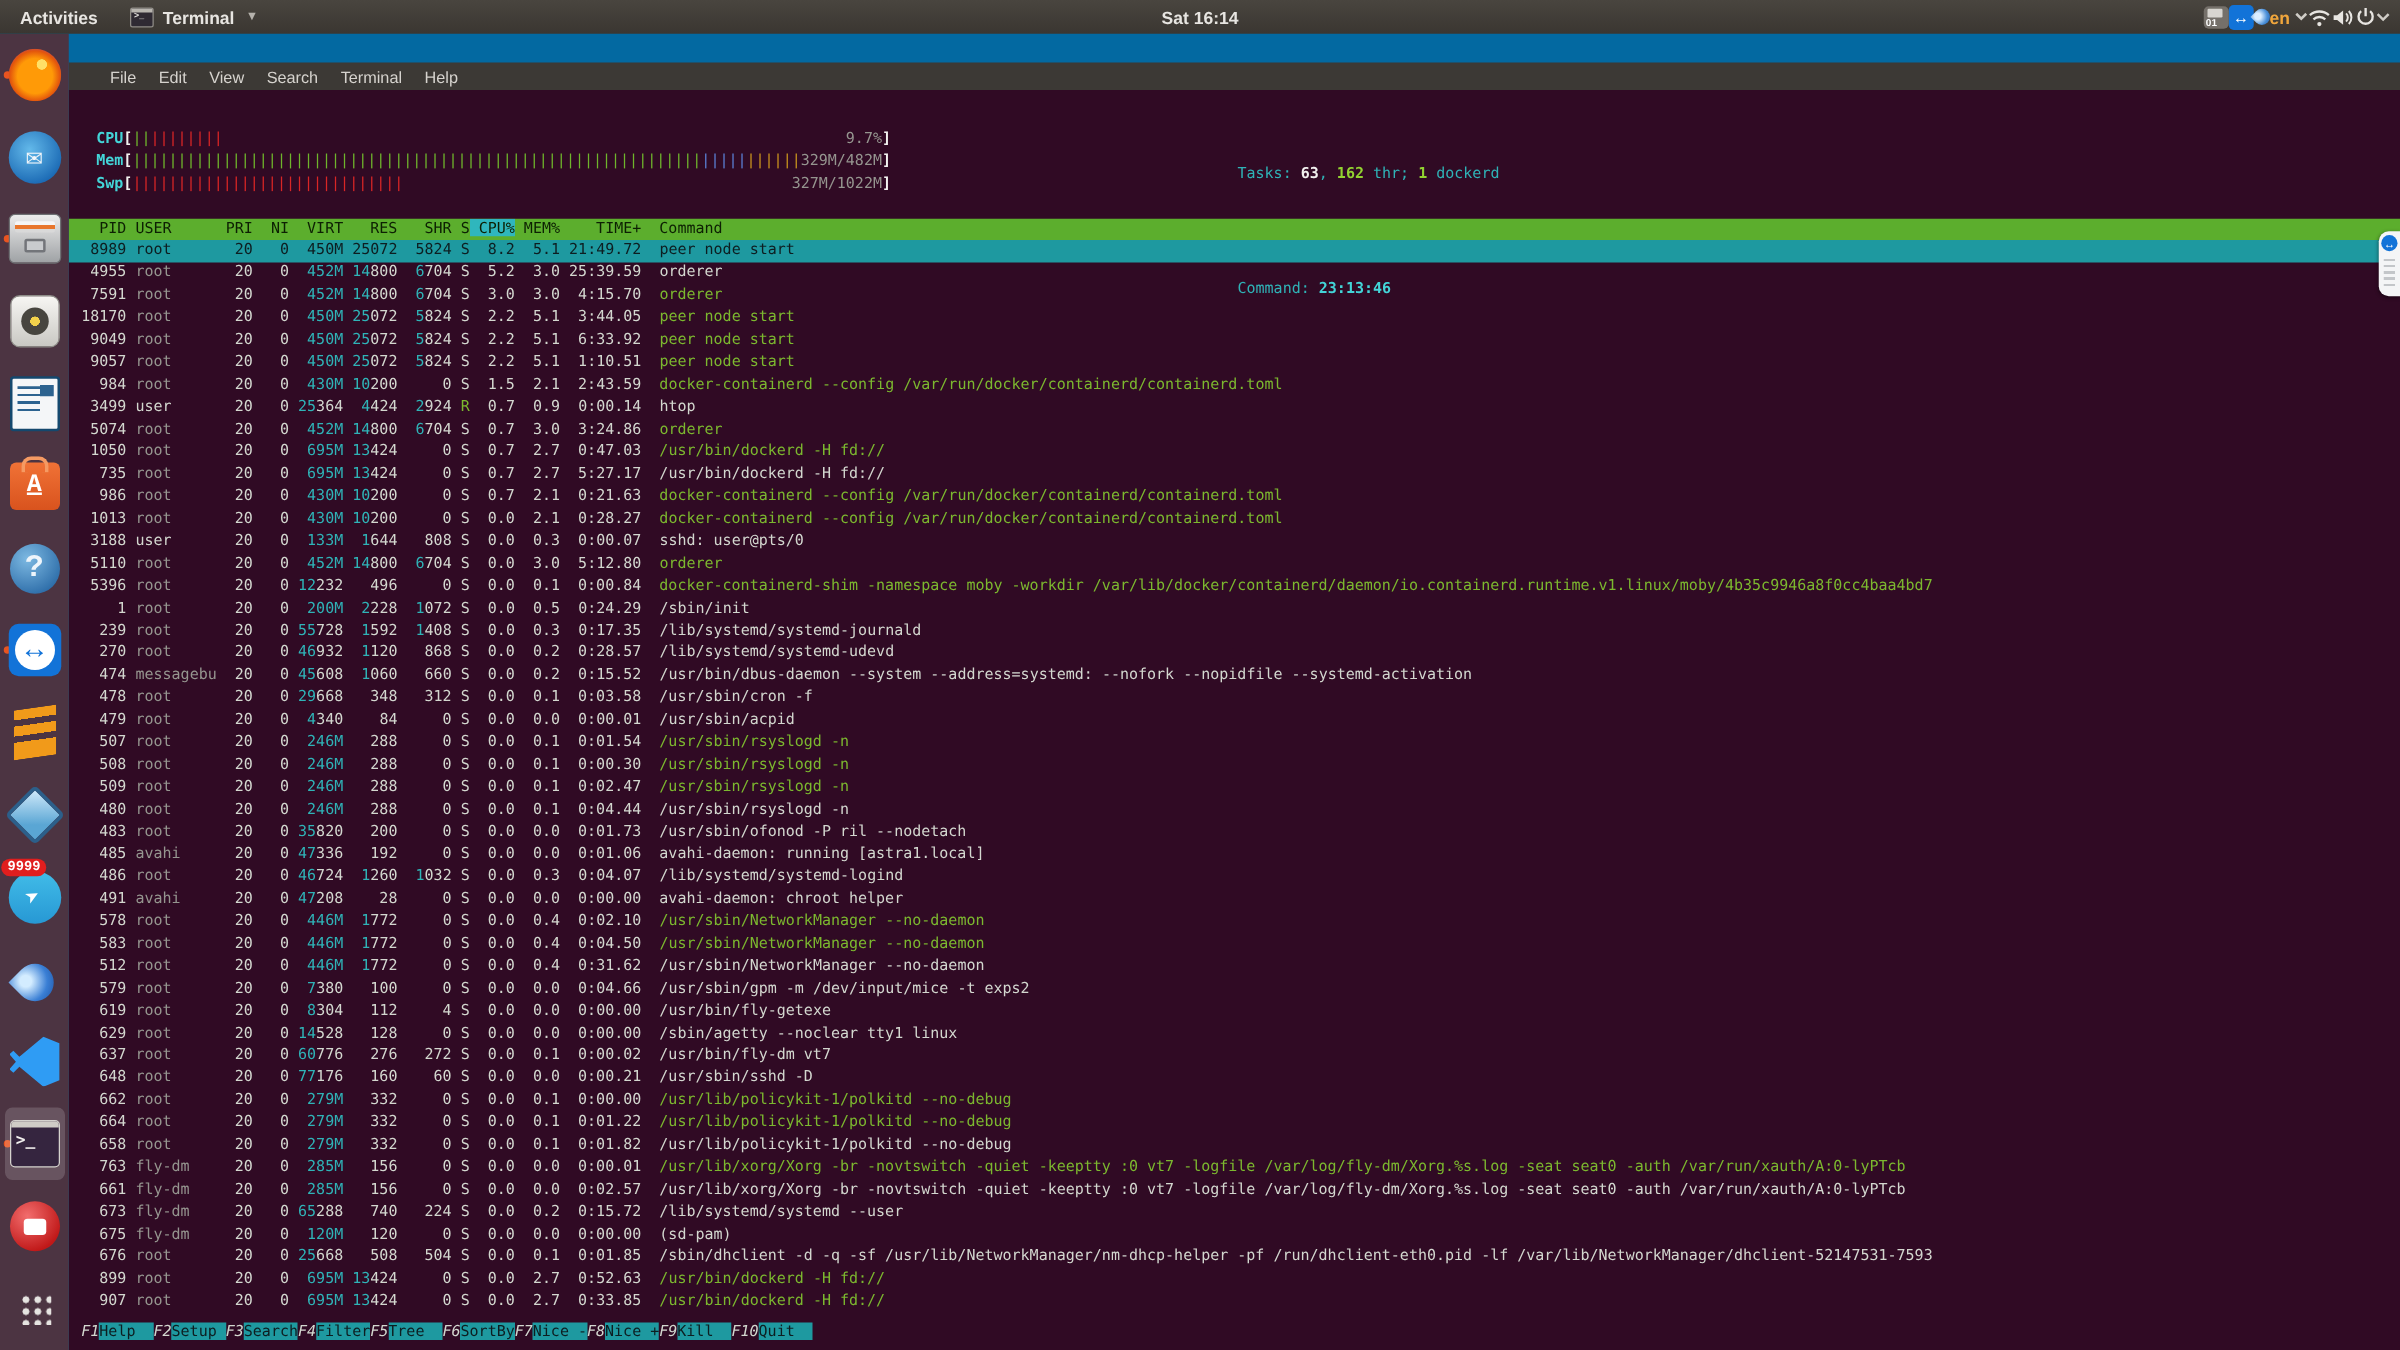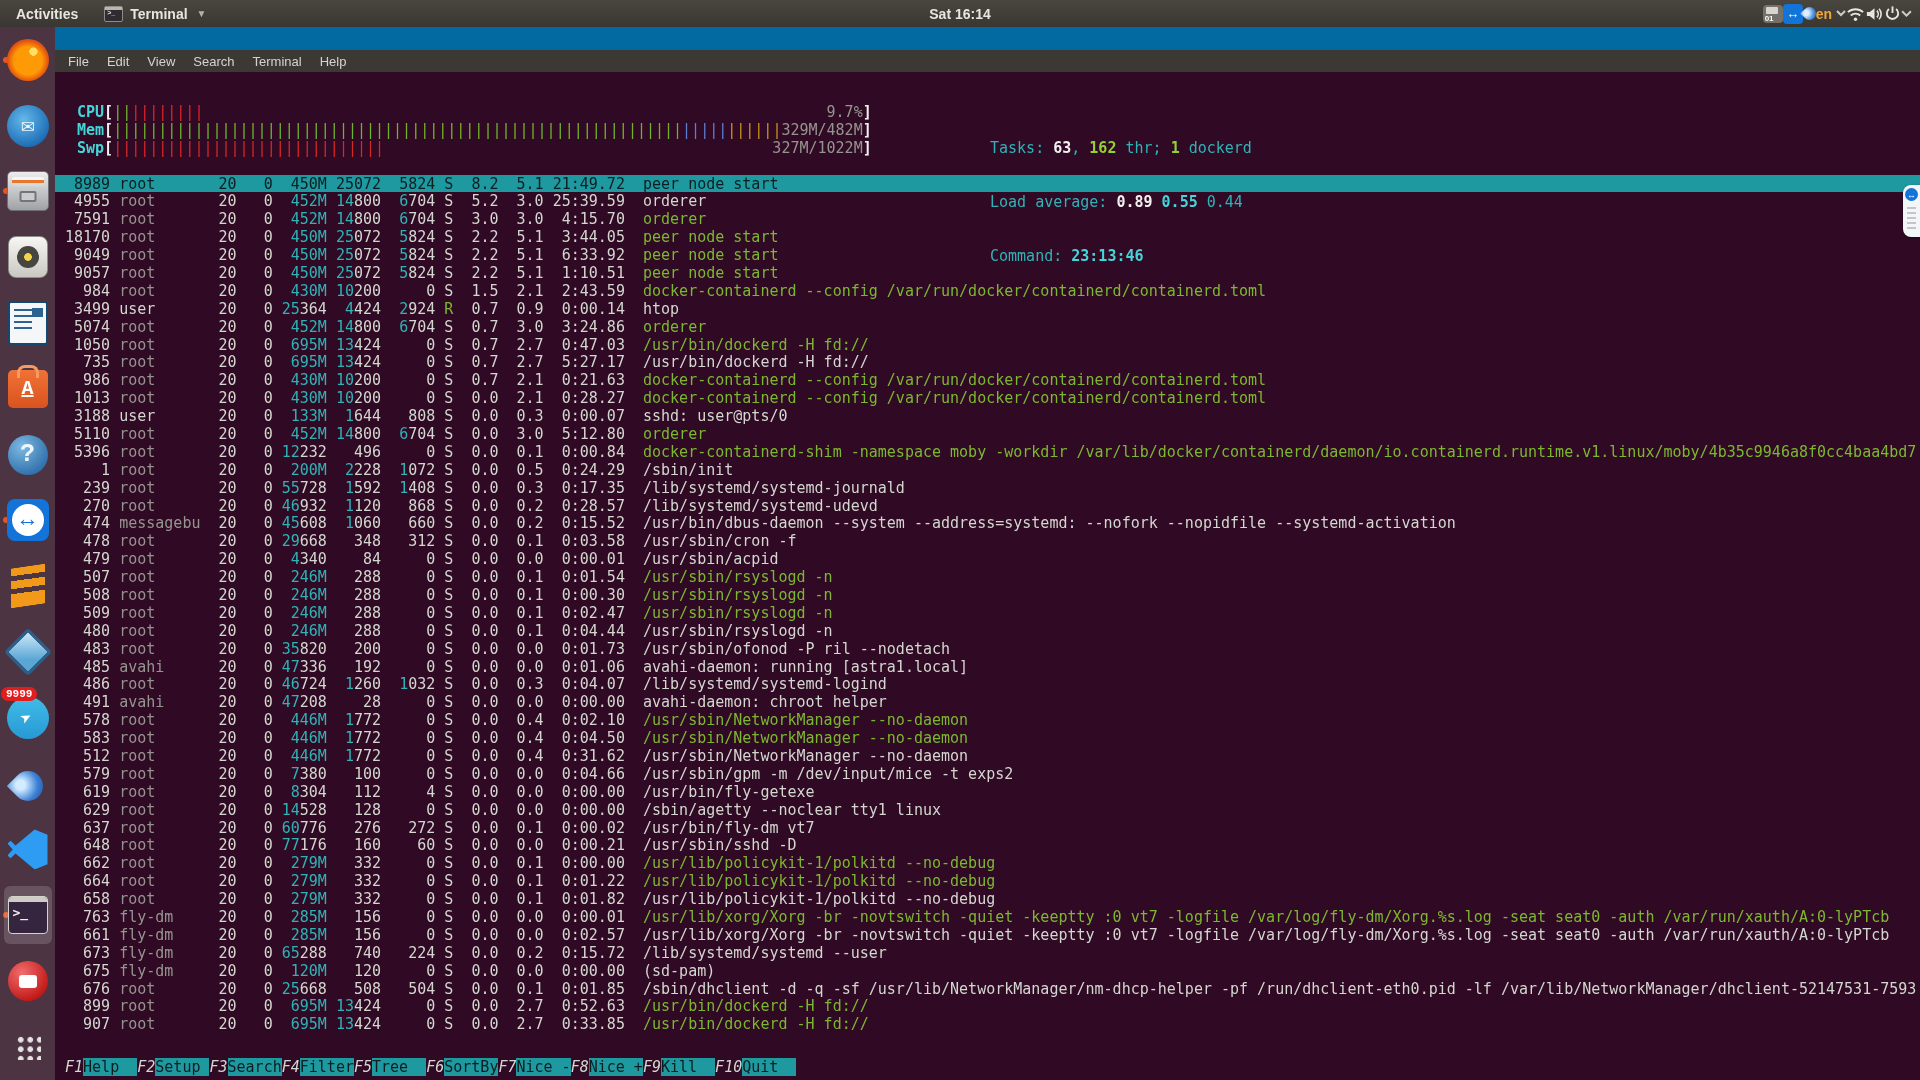--- a/index.html
+++ b/index.html
@@ -100,26 +100,26 @@
      border-radius:7px 7px 0 0;}
   .win-title{position:absolute;left:0;right:0;top:0;height:23px;display:flex;align-items:center;justify-content:center;
      color:#dad7d2;font-size:13px;font-weight:bold;}
   .win-btns{position:absolute;right:10px;top:3px;display:flex;gap:4px;}
   .wbtn{width:17px;height:17px;border-radius:50%;background:radial-gradient(circle at 50% 35%,#5d5852,#413d38);
      border:1px solid #28251f;display:flex;align-items:center;justify-content:center;cursor:pointer;}
   .wbtn span{color:#d9d6d2;font-size:9px;line-height:9px;font-weight:bold;}
   .wbtn.close{background:radial-gradient(circle at 50% 35%,#f58d5c,#e0551f);}
   .wbtn.close span{color:#5e2005;}
   #menubar{position:absolute;left:0;top:23px;right:0;height:22px;background:#3c3935;color:#d6d3ce;
-     font-size:13px;display:flex;align-items:center;padding-left:4px;}
+     font-size:13px;display:flex;align-items:center;padding-left:24px;}
   .menu-item{padding:2px 9px;cursor:pointer;}
 
   
   #term{position:absolute;left:0;top:45px;right:0;bottom:0;background:#300a24;
-     font-family:"DejaVu Sans Mono",monospace;font-size:15px;color:#d3d7cf;}
+     font-family:"DejaVu Sans Mono",monospace;font-size:12px;color:#d3d7cf;}
   .c-fg{color:#d3d7cf}
   .c-gray{color:#95958f}
   .c-cyan{color:#2fb3b7}
   .c-cyanb{color:#43d5d8;font-weight:bold}
   .c-whiteb{color:#f2f1ef;font-weight:bold}
   .c-green{color:#7cb82f}
   .c-greenb{color:#92d231;font-weight:bold}
   .bar-green{color:#6fb52c}.bar-red{color:#d92626}.bar-blue{color:#5b7fd4}.bar-yellow{color:#c7921e}
 
   #meters{position:absolute;left:22px;top:31px;white-space:pre;}
@@ -259,20 +259,21 @@
       </div>
 
     <div id="term">
       <div id="meters"><div class="mline"><span class="mlabel">CPU</span><span class="c-whiteb">[</span><span class="bar"><span class="bar-green">||</span><span class="bar-red">||||||||</span><span class="mval">9.7%</span></span><span class="c-whiteb">]</span></div><div class="mline"><span class="mlabel">Mem</span><span class="c-whiteb">[</span><span class="bar"><span class="bar-green">|||||||||||||||||||||||||||||||||||||||||||||||||||||||||||||||</span><span class="bar-blue">|||||</span><span class="bar-yellow">||||||</span><span class="mval">329M/482M</span></span><span class="c-whiteb">]</span></div><div class="mline"><span class="mlabel">Swp</span><span class="c-whiteb">[</span><span class="bar"><span class="bar-red">||||||||||||||||||||||||||||||</span><span class="mval">327M/1022M</span></span><span class="c-whiteb">]</span></div></div>
       <div id="stats">
         <div><span class="c-cyan">Tasks: </span><span class="c-whiteb">63</span><span class="c-cyan">, </span><span class="c-greenb">162</span><span class="c-cyan"> thr; </span><span class="c-greenb">1</span><span class="c-cyan"> dockerd</span></div>
         <div><span class="c-cyan">Load average: </span><span class="c-whiteb">0.89 </span><span class="c-cyanb">0.55 </span><span class="c-cyan">0.44</span></div>
         <div><span class="c-cyan">Command: </span><span class="c-cyanb">23:13:46</span></div>
       </div>
       <div id="table">
+          <div class="prow hdr"><span>  PID </span><span>USER     </span><span> PRI</span><span>  NI</span><span>  VIRT</span><span>   RES</span><span>   SHR</span><span> S</span><span class="sortcol"> CPU%</span><span> MEM%</span><span>    TIME+ </span><span> Command</span></div>
           <div class="prow sel"><span class="c-fg"> 8989</span><span> </span><span class="c-gray">root     </span><span class="c-fg">  20</span><span class="c-fg">   0</span><span> </span><span class="c-fg"> </span><span class="c-cyan">450M</span><span> </span><span class="c-cyan">25</span><span class="c-fg">072</span><span> </span><span class="c-fg"> </span><span class="c-cyan">5</span><span class="c-fg">824</span><span class="c-fg"> S</span><span class="c-fg">  8.2</span><span class="c-fg">  5.1</span><span class="c-fg"> 21:49.72 </span><span class="c-fg"> peer node start</span></div>
           <div class="prow"><span class="c-fg"> 4955</span><span> </span><span class="c-gray">root     </span><span class="c-fg">  20</span><span class="c-fg">   0</span><span> </span><span class="c-fg"> </span><span class="c-cyan">452M</span><span> </span><span class="c-cyan">14</span><span class="c-fg">800</span><span> </span><span class="c-fg"> </span><span class="c-cyan">6</span><span class="c-fg">704</span><span class="c-fg"> S</span><span class="c-fg">  5.2</span><span class="c-fg">  3.0</span><span class="c-fg"> 25:39.59 </span><span class="c-fg"> orderer</span></div>
           <div class="prow"><span class="c-fg"> 7591</span><span> </span><span class="c-gray">root     </span><span class="c-fg">  20</span><span class="c-fg">   0</span><span> </span><span class="c-fg"> </span><span class="c-cyan">452M</span><span> </span><span class="c-cyan">14</span><span class="c-fg">800</span><span> </span><span class="c-fg"> </span><span class="c-cyan">6</span><span class="c-fg">704</span><span class="c-fg"> S</span><span class="c-fg">  3.0</span><span class="c-fg">  3.0</span><span class="c-fg">  4:15.70 </span><span class="c-green"> orderer</span></div>
           <div class="prow"><span class="c-fg">18170</span><span> </span><span class="c-gray">root     </span><span class="c-fg">  20</span><span class="c-fg">   0</span><span> </span><span class="c-fg"> </span><span class="c-cyan">450M</span><span> </span><span class="c-cyan">25</span><span class="c-fg">072</span><span> </span><span class="c-fg"> </span><span class="c-cyan">5</span><span class="c-fg">824</span><span class="c-fg"> S</span><span class="c-fg">  2.2</span><span class="c-fg">  5.1</span><span class="c-fg">  3:44.05 </span><span class="c-green"> peer node start</span></div>
           <div class="prow"><span class="c-fg"> 9049</span><span> </span><span class="c-gray">root     </span><span class="c-fg">  20</span><span class="c-fg">   0</span><span> </span><span class="c-fg"> </span><span class="c-cyan">450M</span><span> </span><span class="c-cyan">25</span><span class="c-fg">072</span><span> </span><span class="c-fg"> </span><span class="c-cyan">5</span><span class="c-fg">824</span><span class="c-fg"> S</span><span class="c-fg">  2.2</span><span class="c-fg">  5.1</span><span class="c-fg">  6:33.92 </span><span class="c-green"> peer node start</span></div>
           <div class="prow"><span class="c-fg"> 9057</span><span> </span><span class="c-gray">root     </span><span class="c-fg">  20</span><span class="c-fg">   0</span><span> </span><span class="c-fg"> </span><span class="c-cyan">450M</span><span> </span><span class="c-cyan">25</span><span class="c-fg">072</span><span> </span><span class="c-fg"> </span><span class="c-cyan">5</span><span class="c-fg">824</span><span class="c-fg"> S</span><span class="c-fg">  2.2</span><span class="c-fg">  5.1</span><span class="c-fg">  1:10.51 </span><span class="c-green"> peer node start</span></div>
           <div class="prow"><span class="c-fg">  984</span><span> </span><span class="c-gray">root     </span><span class="c-fg">  20</span><span class="c-fg">   0</span><span> </span><span class="c-fg"> </span><span class="c-cyan">430M</span><span> </span><span class="c-cyan">10</span><span class="c-fg">200</span><span> </span><span class="c-fg">    0</span><span class="c-fg"> S</span><span class="c-fg">  1.5</span><span class="c-fg">  2.1</span><span class="c-fg">  2:43.59 </span><span class="c-green"> docker-containerd --config /var/run/docker/containerd/containerd.toml</span></div>
           <div class="prow"><span class="c-fg"> 3499</span><span> </span><span class="c-fg">user     </span><span class="c-fg">  20</span><span class="c-fg">   0</span><span> </span><span class="c-cyan">25</span><span class="c-fg">364</span><span> </span><span class="c-fg"> </span><span class="c-cyan">4</span><span class="c-fg">424</span><span> </span><span class="c-fg"> </span><span class="c-cyan">2</span><span class="c-fg">924</span><span class="c-green"> R</span><span class="c-fg">  0.7</span><span class="c-fg">  0.9</span><span class="c-fg">  0:00.14 </span><span class="c-fg"> htop</span></div>
           <div class="prow"><span class="c-fg"> 5074</span><span> </span><span class="c-gray">root     </span><span class="c-fg">  20</span><span class="c-fg">   0</span><span> </span><span class="c-fg"> </span><span class="c-cyan">452M</span><span> </span><span class="c-cyan">14</span><span class="c-fg">800</span><span> </span><span class="c-fg"> </span><span class="c-cyan">6</span><span class="c-fg">704</span><span class="c-fg"> S</span><span class="c-fg">  0.7</span><span class="c-fg">  3.0</span><span class="c-fg">  3:24.86 </span><span class="c-green"> orderer</span></div>
           <div class="prow"><span class="c-fg"> 1050</span><span> </span><span class="c-gray">root     </span><span class="c-fg">  20</span><span class="c-fg">   0</span><span> </span><span class="c-fg"> </span><span class="c-cyan">695M</span><span> </span><span class="c-cyan">13</span><span class="c-fg">424</span><span> </span><span class="c-fg">    0</span><span class="c-fg"> S</span><span class="c-fg">  0.7</span><span class="c-fg">  2.7</span><span class="c-fg">  0:47.03 </span><span class="c-green"> /usr/bin/dockerd -H fd://</span></div>

